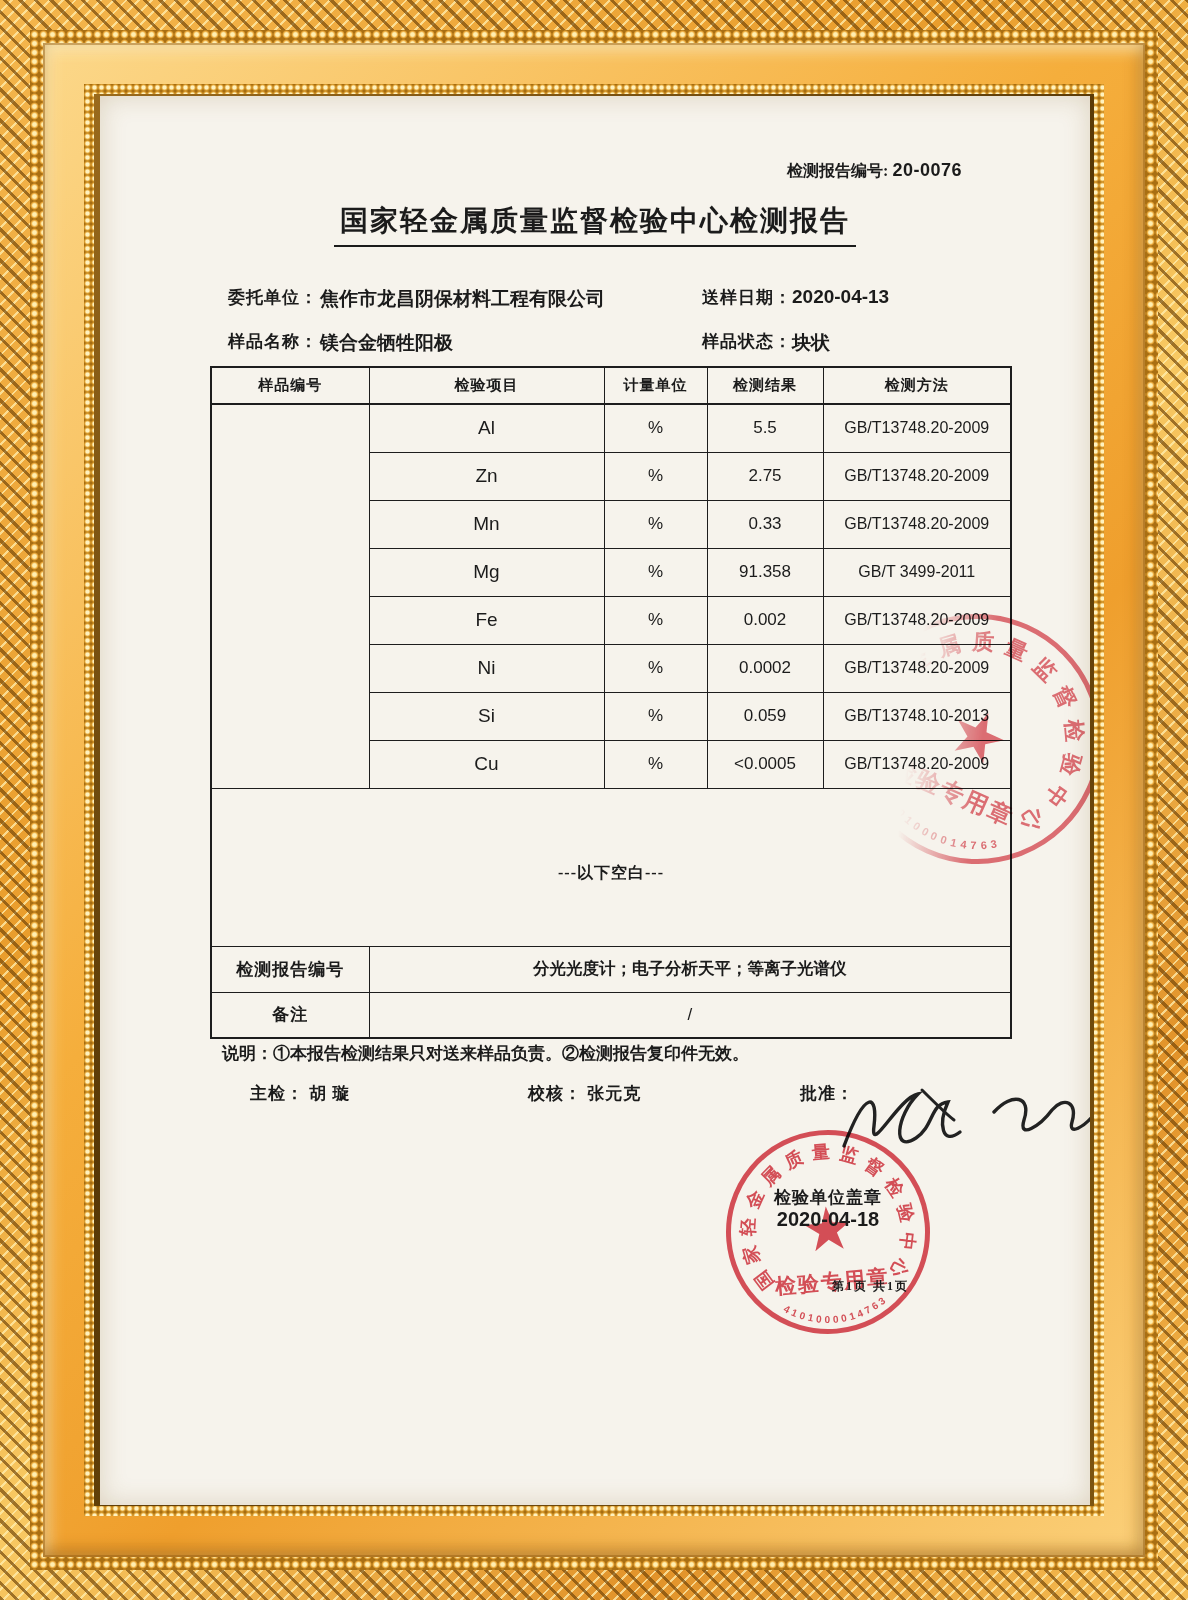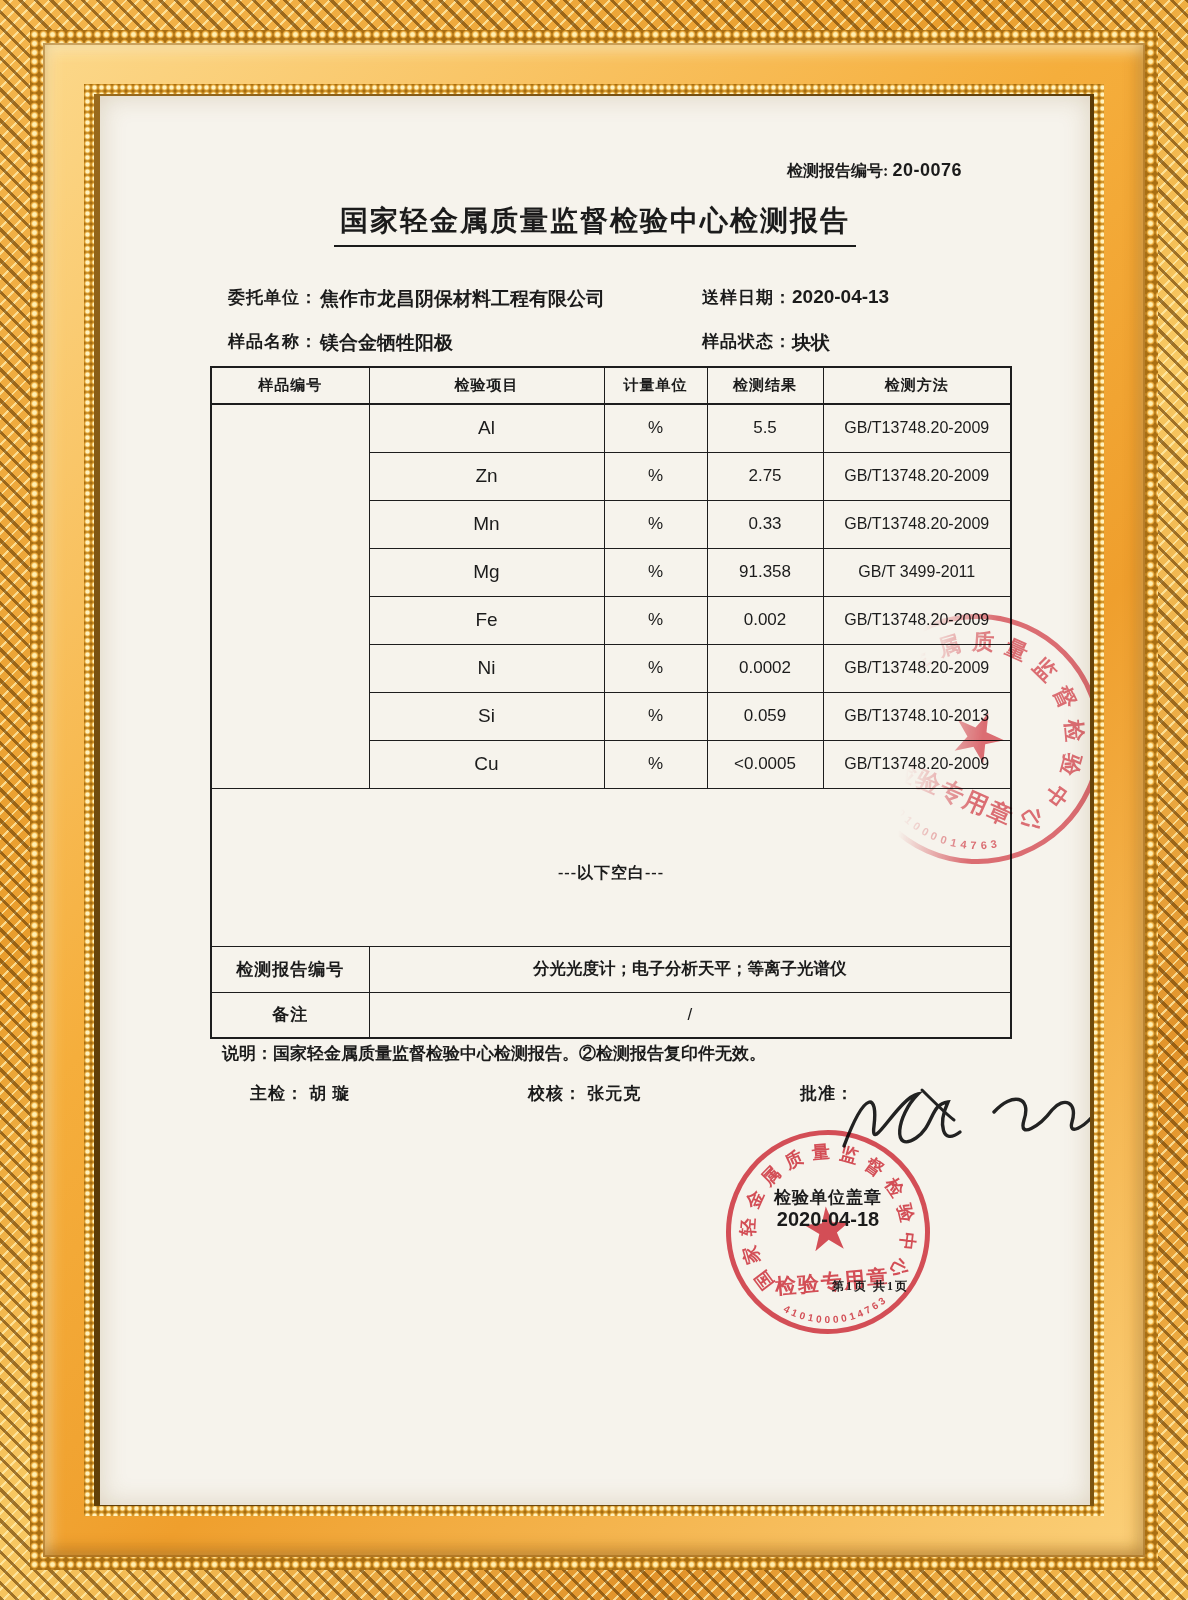--- a/index.html
+++ b/index.html
@@ -236,21 +236,21 @@
           <td class="label-cell">检测报告编号</td>
           <td class="val-cell" colspan="4">分光光度计；电子分析天平；等离子光谱仪</td>
         </tr>
         <tr class="remark">
           <td class="label-cell">备注</td>
           <td class="val-cell" colspan="4">/</td>
         </tr>
       </tbody>
     </table>
 
-    <div class="abs note-line">说明：国家轻金属质量监督检验中心检测报告。②检测报告复印件无效。</div>
+    <div class="abs note-line">说明：①本报告检测结果只对送来样品负责。②检测报告复印件无效。</div>
 
     <div class="abs sig-row sig-inspector">
       <span>主检：</span>
       <span>胡  璇</span>
     </div>
     <div class="abs sig-row sig-reviewer">
       <span>校核：</span>
       <span>张元克</span>
     </div>
     <div class="abs sig-row sig-approver">

